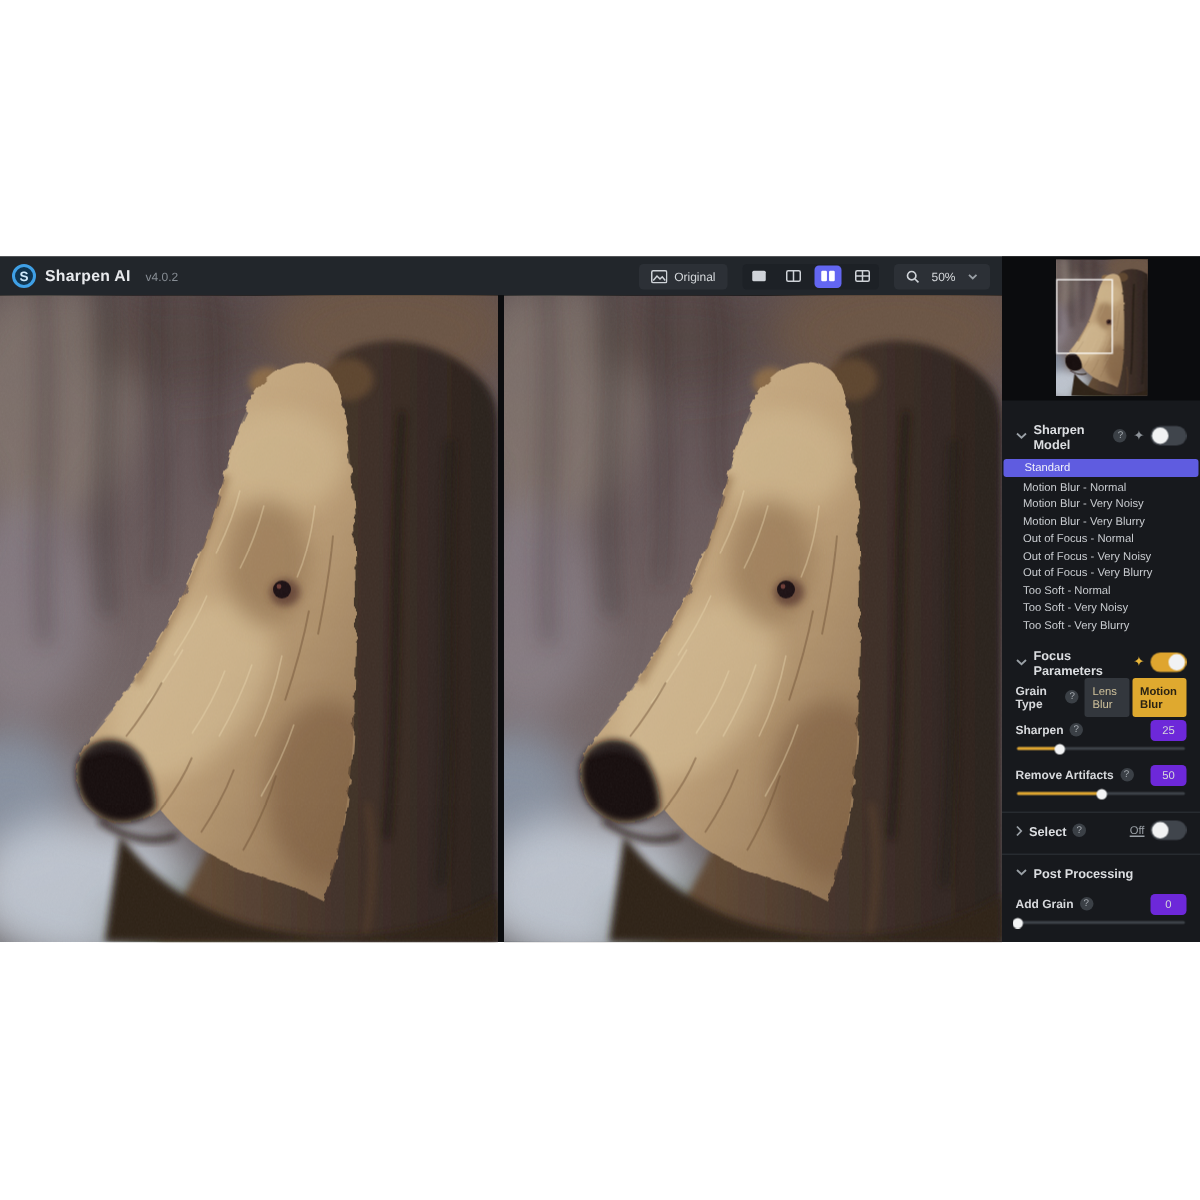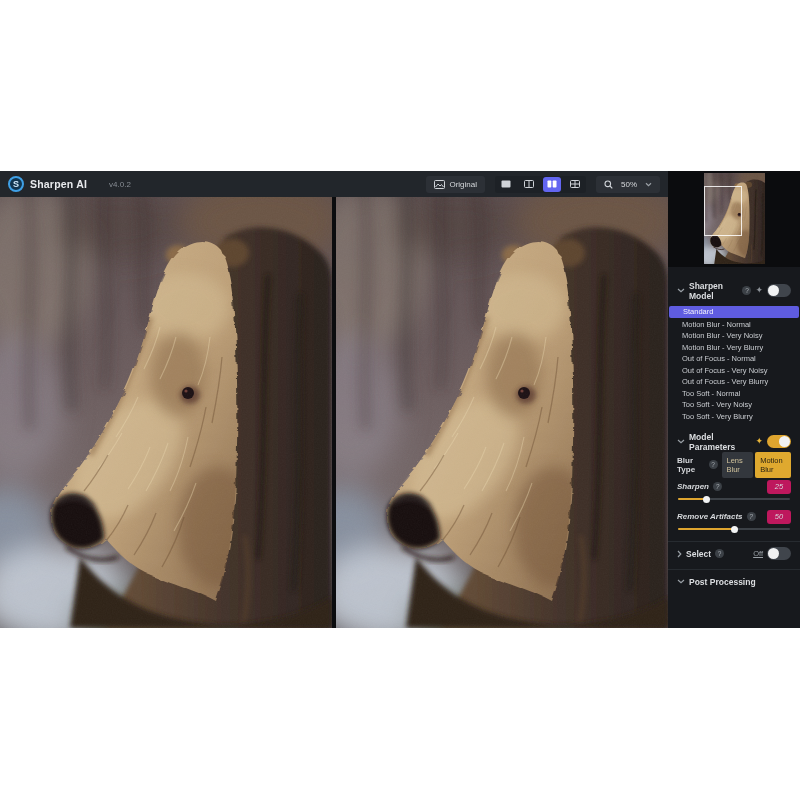--- a/index.html
+++ b/index.html
@@ -5,21 +5,21 @@
   html,body{margin:0;padding:0;background:#ffffff;width:800px;height:800px;overflow:hidden;
     font-family:"Liberation Sans","DejaVu Sans",sans-serif;-webkit-font-smoothing:antialiased;}
   .app{position:absolute;top:171px;left:0;width:800px;height:457px;display:flex;background:#0c0d10;}
   
   .canvas-col{width:668px;display:flex;flex-direction:column;}
   .topbar{height:26px;background:#22262b;display:flex;align-items:center;padding:0 8px;box-sizing:border-box;}
   .brand{display:flex;align-items:center;gap:6px;}
   .logo{width:16px;height:16px;border-radius:50%;border:2px solid #3fa0e6;background:#10344f;color:#cfe9fb;
     font-size:9px;font-weight:bold;display:flex;align-items:center;justify-content:center;box-sizing:border-box;}
   .title{font-size:10.5px;font-weight:bold;color:#e8eaed;letter-spacing:.2px;}
-  .version{font-size:8px;color:#878d94;margin-left:16px;}
+  .version{font-size:8px;color:#878d94;margin-left:4px;}
   .topbar-right{margin-left:auto;display:flex;align-items:center;gap:10px;text-align:center;}
   .tb-btn{height:17px;background:#2c3036;border-radius:3px;display:flex;align-items:center;gap:4px;
     padding:0 8px;color:#d5d8db;font-size:8px;cursor:default;}
   .viewgroup{display:flex;align-items:center;gap:5px;background:#1d2126;border-radius:3px;padding:1px 2px;}
   .vbtn{width:18px;height:15px;border-radius:3px;display:flex;align-items:center;justify-content:center;}
   .vbtn.active{background:#6366f1;}
   .zoombtn{min-width:48px;justify-content:space-between;}
   .imgs{flex:1;display:flex;background:#0b0c0e;}
   .pane{width:332px;height:431px;overflow:hidden;position:relative;}
   .pane svg{display:block;}
@@ -41,25 +41,25 @@
   .sparkle{font-size:9px;color:#8d9298;line-height:1;}
   .sparkle.yellow{color:#e8b53a;}
   .modellist{margin-top:7px;display:flex;flex-direction:column;}
   .model{height:11.5px;display:flex;align-items:center;padding-left:14px;font-size:7.5px;color:#c9ccd0;}
   .model.sel{background:#5f5ce0;color:#f2f2fb;border-radius:2px;margin:1px 1px;}
   .blurtype{display:flex;align-items:center;padding:0 9px 0 9px;margin-top:7px;height:17px;gap:4px;}
   .bt-label{font-size:8px;font-weight:bold;color:#d6d8db;}
   .bt-group{margin-left:auto;display:flex;}
   .bt-btn{height:26px;display:flex;align-items:center;padding:0 5px;font-size:7.5px;border-radius:2px;}
   .bt-btn.dim{background:#33373d;color:#cfc19b;margin-right:2px;}
-  .bt-btn.sel{background:#dfa92f;color:#2a2313;font-weight:normal;}
-  .param{padding:0 9px;margin-top:6px;font-style:italic;}
+  .bt-btn.sel{background:#dfa92f;color:#2a2313;font-weight:bold;}
+  .param{padding:0 9px;margin-top:6px;}
   .param-top{display:flex;align-items:center;gap:4px;height:15px;}
   .plabel{font-size:8px;font-weight:bold;color:#d6d8db;}
-  .pvalue{margin-left:auto;min-width:24px;height:14px;background:#be185d;border-radius:3px;color:#d6d8db;
+  .pvalue{margin-left:auto;min-width:24px;height:14px;background:#6d28d9;border-radius:3px;color:#d6d8db;
     font-size:7.5px;display:flex;align-items:center;justify-content:center;}
   .ptrack{position:relative;height:2px;background:#3c4147;border-radius:1px;margin:4px 1px 3px 1px;}
   .pfill{position:absolute;left:0;top:0;height:2px;background:#dfa52f;border-radius:1px;}
   .ptrack.plain .pfill{background:#3c4147;}
   .pknob{position:absolute;top:-2.5px;width:7px;height:7px;border-radius:50%;background:#f3f4f5;}
   .hdivider{height:1px;background:#272b30;margin:8px 0 0 0;}
   .off-label{font-size:7.5px;color:#9aa0a6;font-weight:normal;text-decoration:underline;}
   .chev{flex:none;}
   .spacer{flex:1;}
 </style>
@@ -280,31 +280,31 @@
       <div class="model">Out of Focus - Very Blurry</div>
       <div class="model">Too Soft - Normal</div>
       <div class="model">Too Soft - Very Noisy</div>
       <div class="model">Too Soft - Very Blurry</div>
     </div>
 
     <div class="secrow" style="margin-top:12px;">
       <svg width="8" height="5" class="chev">
         <path d="M1 1 L4 3.8 L7 1" stroke="#9aa0a6" stroke-width="1.2" fill="none"></path>
         </svg>
-      <span>Model Parameters</span>
+      <span>Focus Parameters</span>
       <span class="right">
         <span class="sparkle yellow">✦</span>
         <span class="tg on">
             <span class="knob"></span>
           </span>
       </span>
     </div>
 
     <div class="blurtype">
-      <span class="bt-label">Blur Type</span>
+      <span class="bt-label">Grain Type</span>
       <span class="qbadge">?</span>
       <span class="bt-group">
         <span class="bt-btn dim">Lens Blur</span>
         <span class="bt-btn sel">Motion Blur</span>
       </span>
     </div>
 
     <div class="param">
       <div class="param-top">
         <span class="plabel">Sharpen</span>
@@ -348,16 +348,27 @@
 
     <div class="hdivider"></div>
 
     <div class="secrow" style="margin-top:4px;">
       <svg width="8" height="5" class="chev">
         <path d="M1 1 L4 3.8 L7 1" stroke="#9aa0a6" stroke-width="1.2" fill="none"></path>
         </svg>
       <span>Post Processing</span>
     </div>
 
+    <div class="param">
+      <div class="param-top">
+        <span class="plabel">Add Grain</span>
+        <span class="qbadge">?</span>
+        <span class="pvalue">0</span>
+      </div>
+      <div class="ptrack plain">
+        <div class="pfill" style="width: 0%;"></div>
+        <div class="pknob" style="left: calc(0% - 3.5px);"></div>
+      </div>
+    </div>
 
     <div class="spacer"></div>
   </div>
 </div>
 
 </body></html>

